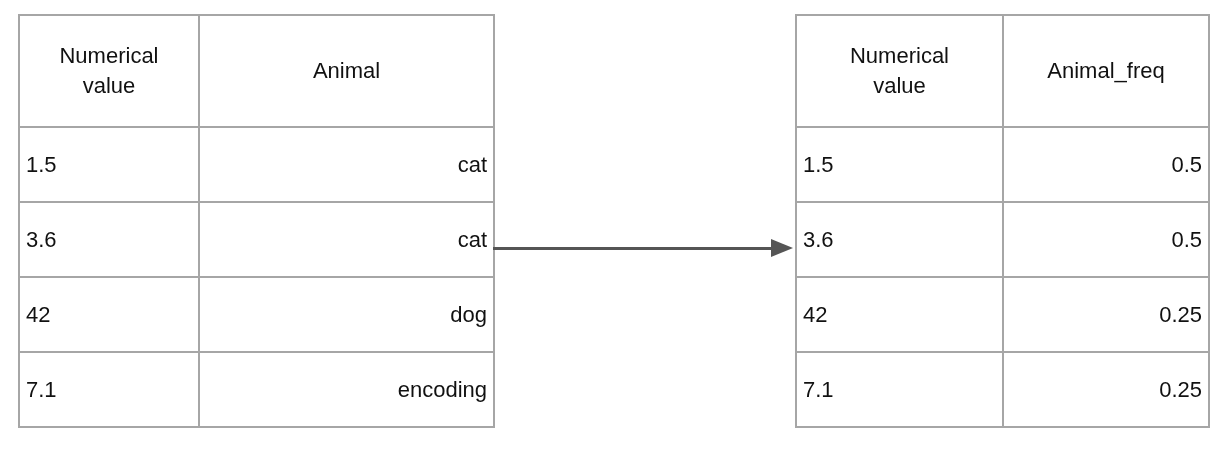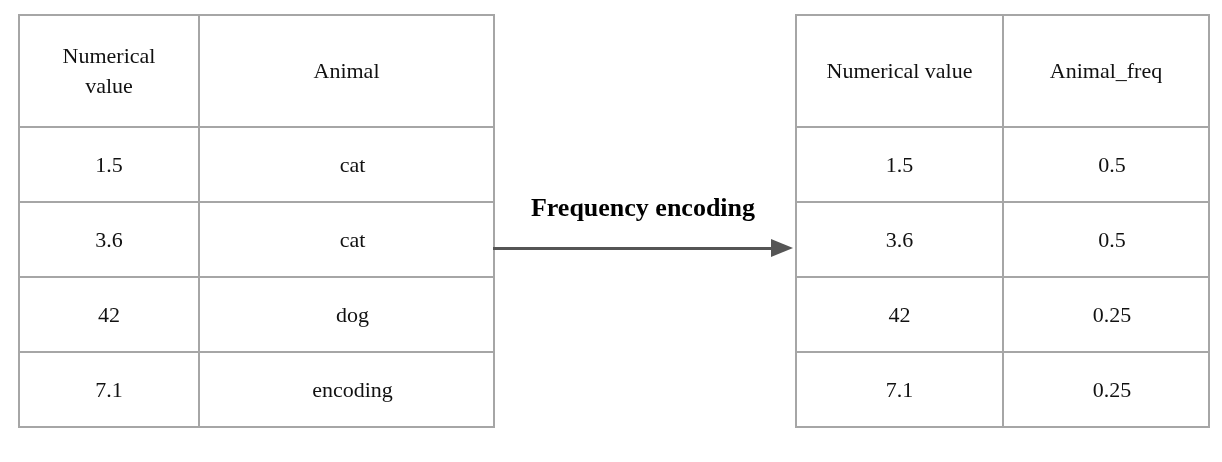--- a/index.html
+++ b/index.html
@@ -5,21 +5,21 @@
   html, body {
     margin: 0;
     padding: 0;
     background: #ffffff;
   }
   .canvas {
     position: relative;
     width: 1222px;
     height: 462px;
     background: #ffffff;
-    font-family: Liberation Serif, serif;
+    font-family: Liberation Sans, sans-serif;
     color: #111111;
     overflow: hidden;
   }
   table.data-table {
     position: absolute;
     top: 14px;
     border-collapse: collapse;
     table-layout: fixed;
     font-size: 22px;
     color: #111111;
@@ -34,25 +34,25 @@
   table.data-table th {
     height: 110px;
     text-align: center;
     padding: 0 24px;
     line-height: 1.35;
   }
   table.data-table td {
     height: 73px;
   }
   table.data-table td.num {
-    text-align: center;
+    text-align: left;
     padding: 0 6px;
   }
   table.data-table td.txt {
-    text-align: center;
+    text-align: right;
     padding: 0 6px 0 18px;
   }
   #left-table {
     left: 18px;
     width: 475px;
   }
   #right-table {
     left: 795px;
     width: 413px;
   }
@@ -116,21 +116,20 @@
       <td class="num">42</td>
       <td class="txt">dog</td>
     </tr>
     <tr>
       <td class="num">7.1</td>
       <td class="txt">encoding</td>
     </tr>
   </tbody>
     </table>
 
-  <div class="transform-label">Frequency encoding</div>
 
   <div class="arrow">
     <div class="shaft"></div>
     <div class="head"></div>
   </div>
 
   <table class="data-table" id="right-table">
     <colgroup>
       <col style="width:207px">
       <col style="width:206px">

